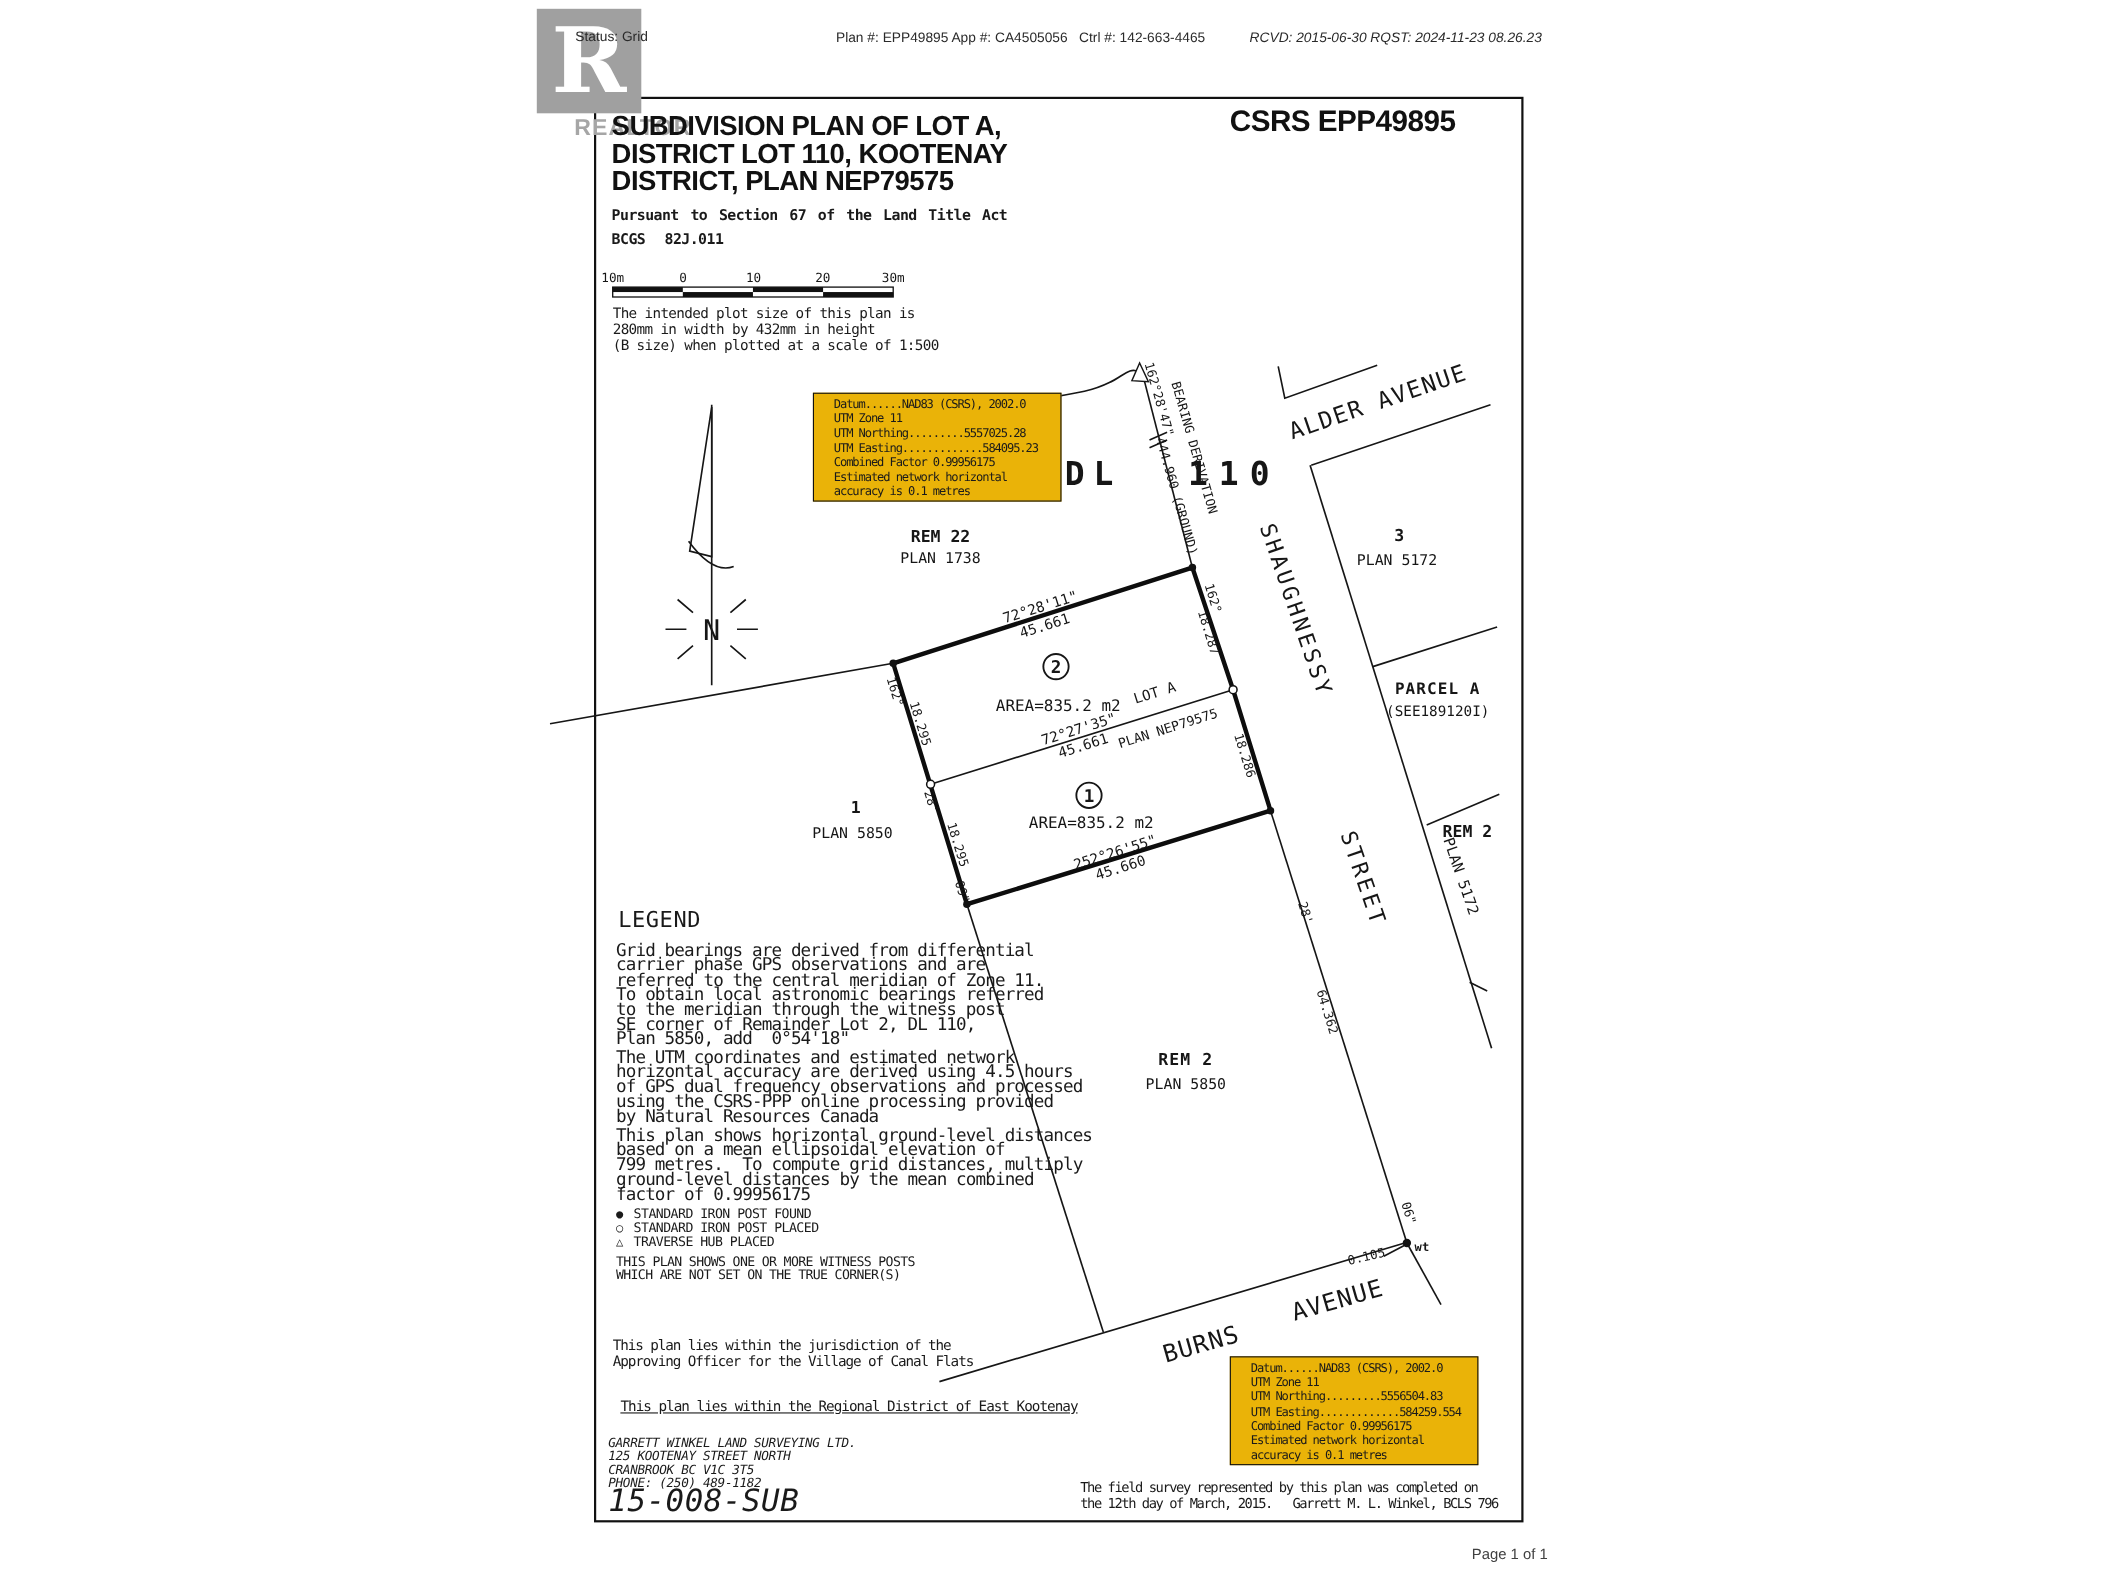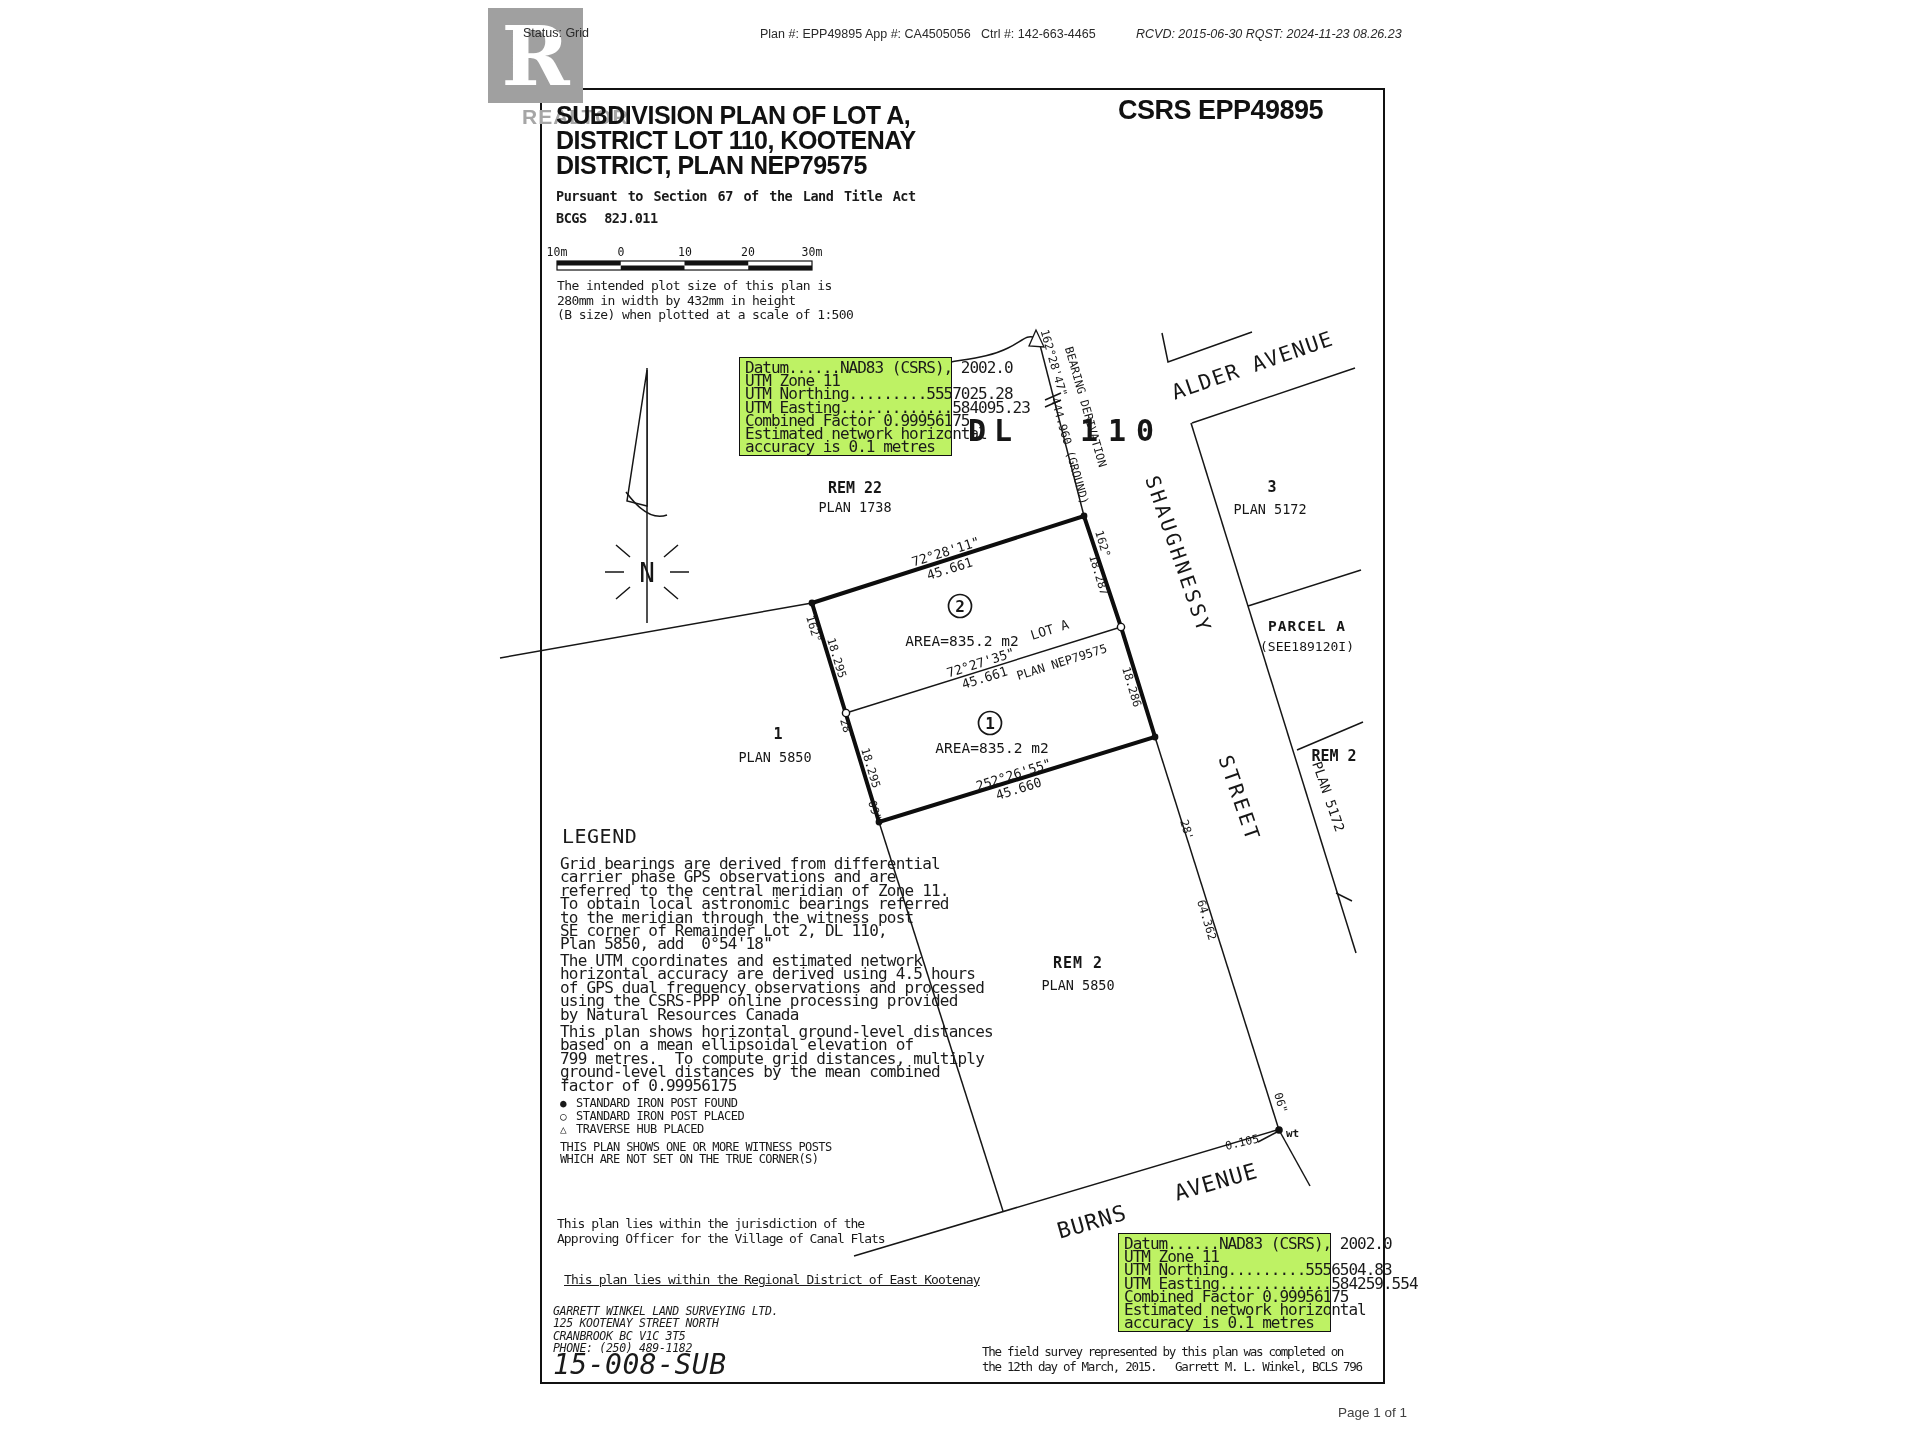--- a/index.html
+++ b/index.html
@@ -20,22 +20,22 @@
   .frame{left:540px;top:88px;width:841px;height:1292px;border:2px solid #111;z-index:1;}
   
   .title-block{left:556px;top:103px;z-index:4;font-family:"Liberation Sans",sans-serif;
                font-weight:bold;font-size:25px;line-height:25px;letter-spacing:-0.5px;color:#111;}
   .pursuant{left:556px;top:188px;z-index:4;font-size:13.5px;letter-spacing:-0.5px;word-spacing:3px;font-weight:bold;}
   .bcgs{left:556px;top:210px;z-index:4;font-size:13.5px;letter-spacing:-0.5px;word-spacing:10px;font-weight:bold;}
   .plan-number{left:1118px;top:95px;z-index:4;font-family:"Liberation Sans",sans-serif;
                font-weight:bold;font-size:27px;letter-spacing:-0.5px;color:#111;}
   .plot-note{left:557px;top:279px;z-index:4;font-size:13px;line-height:14.6px;letter-spacing:-0.6px;}
   
-  .datum{z-index:4;border:1.6px solid #111;background:#bef264;padding:3px 5px 2px 5px;
-         font-size:16px;line-height:13.2px;letter-spacing:-1px;width:201px;}
+  .datum{z-index:4;border:1.6px solid #111;background:#eab308;padding:3px 5px 2px 18px;
+         font-size:11px;line-height:13.2px;letter-spacing:-1px;width:201px;}
   .datum-nw{left:739px;top:357px;}
   .datum-se{left:1118px;top:1233px;}
   
   .legend-title{left:562px;top:824px;z-index:4;font-size:20px;letter-spacing:0.5px;}
   .lgp{z-index:4;font-size:16px;line-height:13.4px;letter-spacing:-0.8px;}
   .lg1{left:560px;top:857px;}
   .lg2{left:560px;top:954px;}
   .lg3{left:560px;top:1025px;}
   .lg-symbols{left:560px;top:1097px;z-index:4;font-size:12px;line-height:13.2px;letter-spacing:-0.5px;}
   .sym-row{display:flex;align-items:baseline;}

